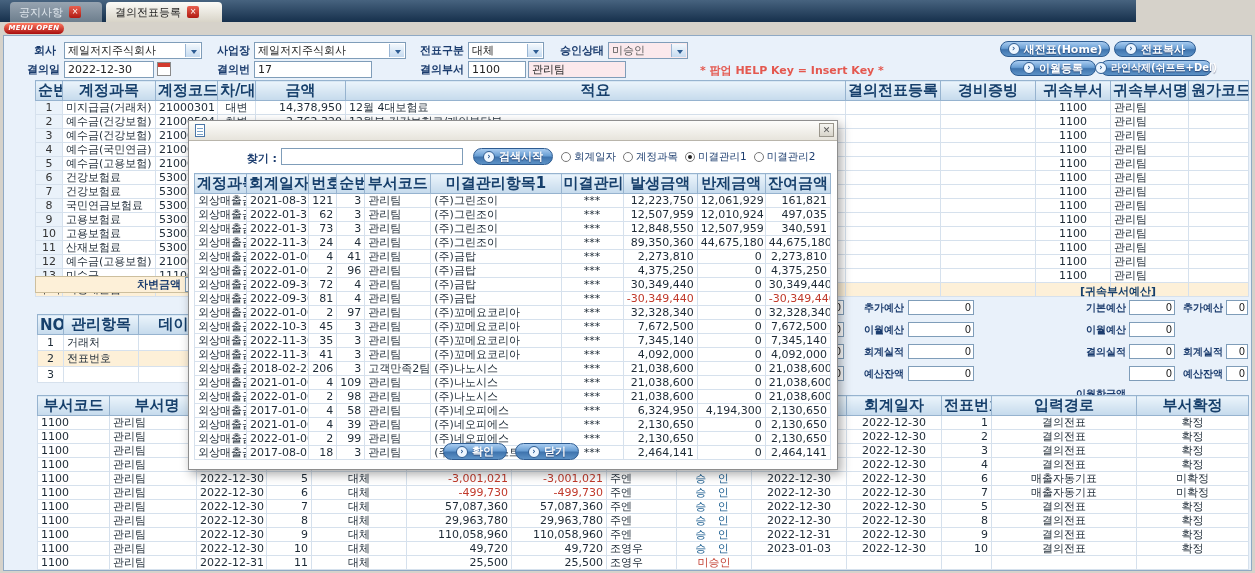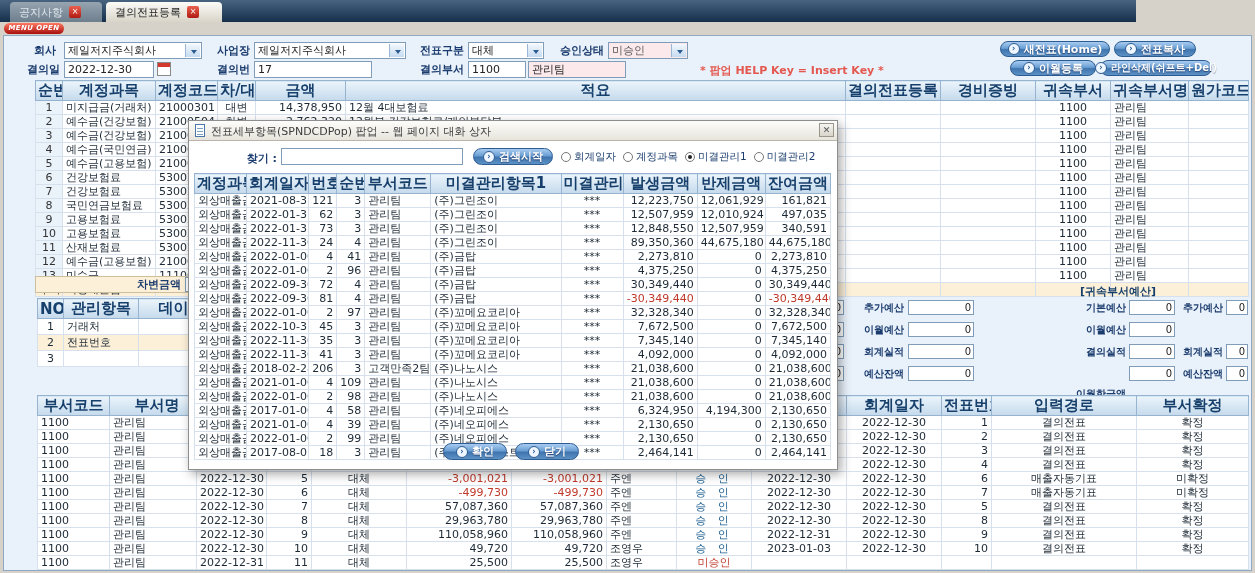--- a/index.html
+++ b/index.html
@@ -365,21 +365,21 @@
           <td></td>
         </tr>
       </tbody>
   </table>
 
   <div id="sum-strip">
     <span class="slabel">차변금액</span>
     <span class="sfield"></span>
   </div>
 
-  <table class="grid" id="mgmt-grid" style="left:37px;top:298px;width:186px;padding-left:37px;">
+  <table class="grid" id="mgmt-grid" style="left:37px;top:314px;width:186px;padding-left:37px;">
       <colgroup>
         <col style="width: 26px;">
         <col style="width: 75px;">
         <col style="width: 85px;">
       </colgroup>
     <thead>
         <tr>
           <th>NO</th>
           <th>관리항목</th>
           <th>데이타</th>
@@ -677,21 +677,20 @@
           <td class="ar"></td>
           <td class="ac"></td>
           <td class="ac"></td>
         </tr>
       </tbody>
   </table>
 
   <div id="popup">
     <div id="popup-title">
       <span id="doc-icon"></span>
-      <span class="ptext">전표세부항목(SPNDCDPop) 팝업 -- 웹 페이지 대화 상자</span>
       <span id="popup-close">✕</span>
     </div>
     <div id="find-label">찾기 :</div>
     <input class="inp" id="find-input" style="position: absolute;" value="">
     <div class="pill" id="btn-search">
       <span class="ico">›</span>
       <span>검색시작</span>
     </div>
     <div id="radio-row">
       <span class="rad">

